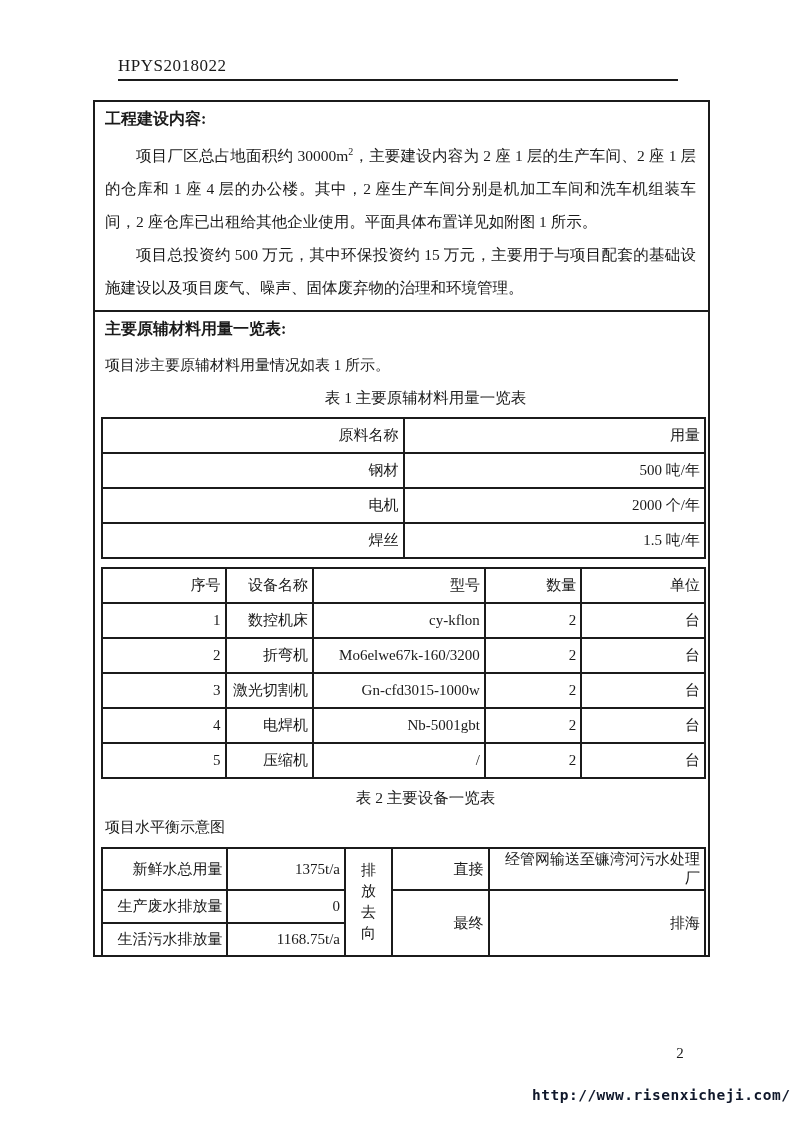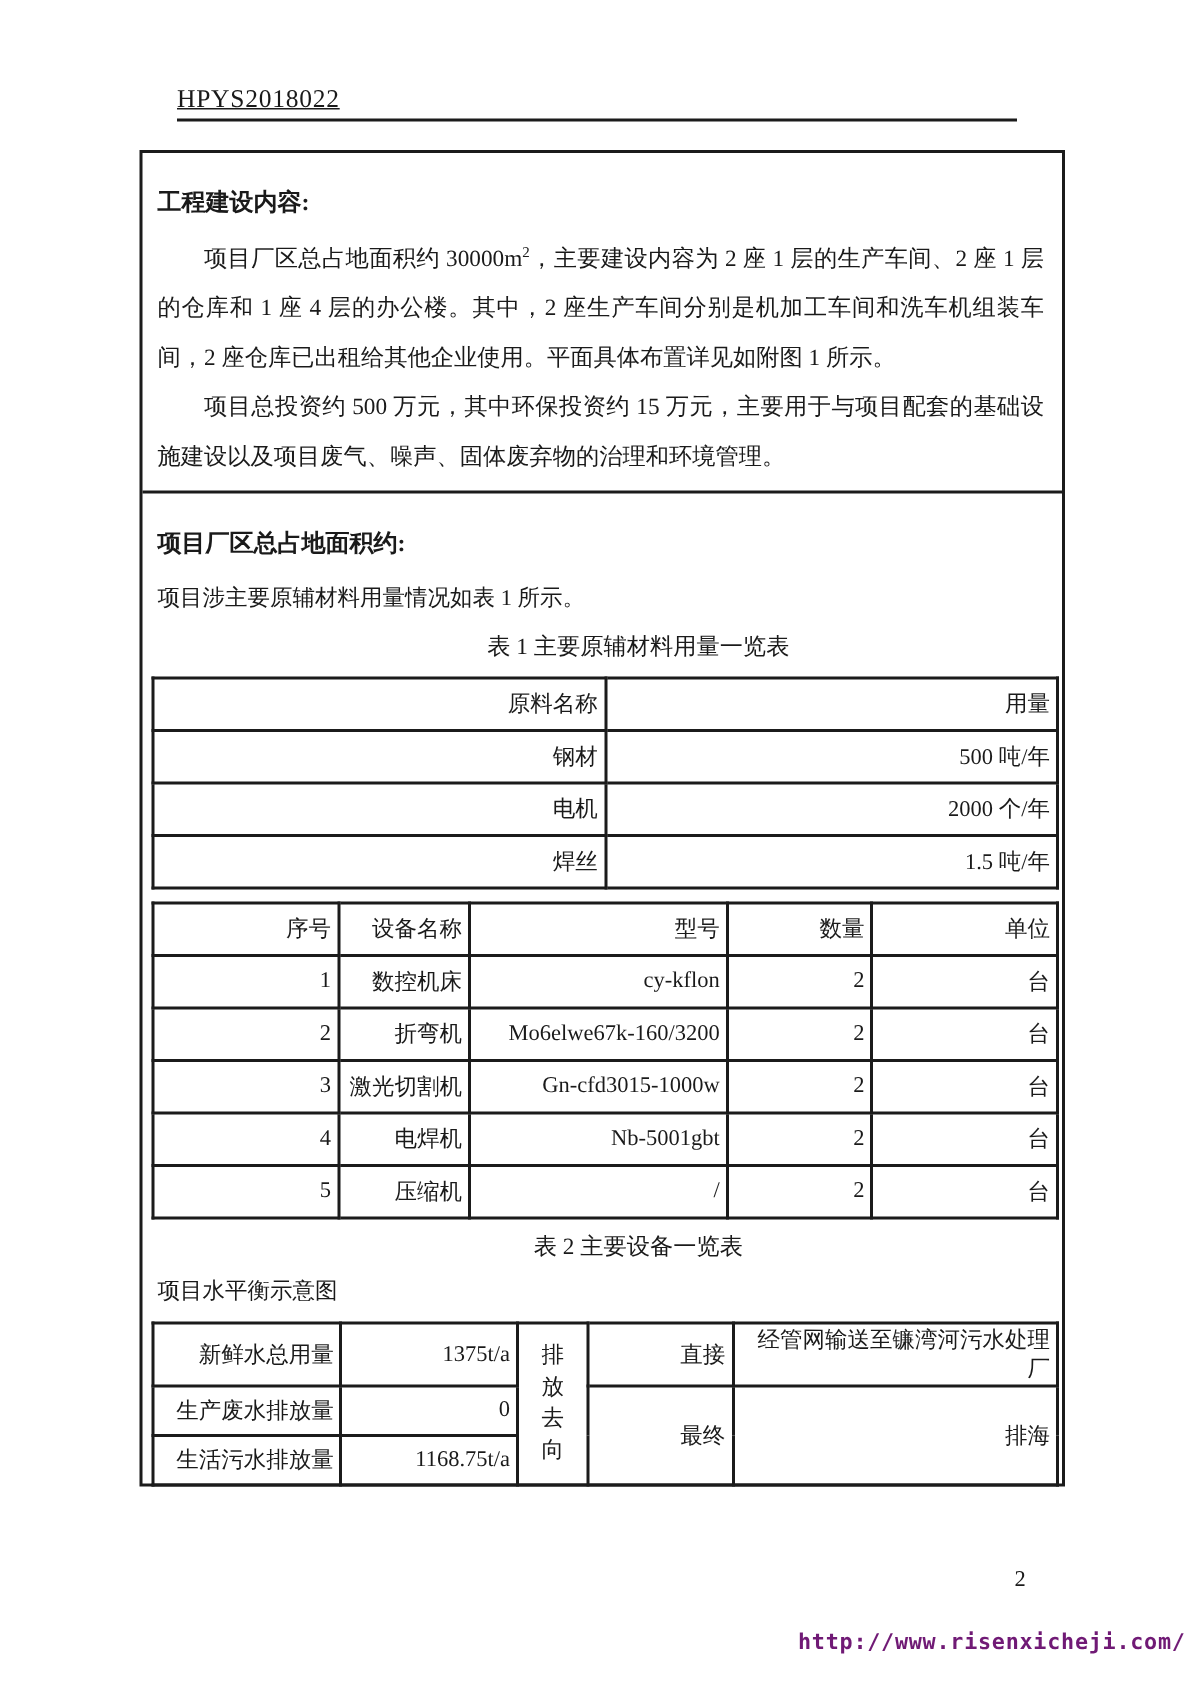--- a/index.html
+++ b/index.html
@@ -8,33 +8,33 @@
     position:relative;
     width:800px; height:1131px;
     background:#ffffff;
     font-family:"Liberation Serif","DejaVu Serif",serif;
     color:#1a1a1a;
     overflow:hidden;
   }
   
   .doc-code {
     position:absolute; left:118px; top:56px;
-    font-size:17px; letter-spacing:0.5px;text-decoration:underline;
+    font-size:17px; letter-spacing:0.5px;
   }
   .header-rule {
     position:absolute; left:118px; top:79px;
     width:560px; height:2px; background:#1b1b1b;
   }
   
   .main-box {
     position:absolute; left:93px; top:100px; width:617px;
     border:2px solid #1b1b1b;
     background:#fff;
   }
-  .sec { padding:22px 12px 0 10px; }
+  .sec { padding:5px 12px 0 10px; }
   .sec-heading {
     font-size:16px; font-weight:bold;
     line-height:24px; margin-bottom:4px;
   }
   .para {
     font-size:15.5px; line-height:33px;
     text-indent:2em; text-align:justify;
   }
   .divider { border-top:2px solid #1b1b1b; margin-top:6px; }
   .intro-line { font-size:15px; line-height:24px; margin:12px 0 0 10px; }
@@ -62,21 +62,21 @@
   sup { font-size:10px; }
   
   .page-number {
     position:absolute; left:660px; top:1045px;
     width:40px; text-align:center; font-size:15px;
   }
   .watermark {
     position:absolute; left:532px; top:1087px;
     font-family:"DejaVu Sans Mono",monospace;
     font-size:14.5px; font-weight:bold; letter-spacing:0.5px;
-    color:#701a75;
+    color:#0f172a;
   }
 </style>
 </head>
 <body>
 
 <div class="page">
 
   <div class="doc-code">HPYS2018022</div>
   <div class="header-rule"></div>
 
@@ -84,21 +84,21 @@
 
     <div class="sec">
       <div class="sec-heading">工程建设内容:</div>
       <p class="para"><span>项目厂区总占地面积约 30000m</span><sup>2</sup><span>，主要建设内容为 2 座 1 层的生产车间、2 座 1 层的仓库和 1 座 4 层的办公楼。其中，2 座生产车间分别是机加工车间和洗车机组装车间，2 座仓库已出租给其他企业使用。平面具体布置详见如附图 1 所示。</span></p>
       <p class="para">项目总投资约 500 万元，其中环保投资约 15 万元，主要用于与项目配套的基础设施建设以及项目废气、噪声、固体废弃物的治理和环境管理。</p>
     </div>
 
     <div class="divider"></div>
 
     <div class="sec">
-      <div class="sec-heading">项目厂区总占地面积约:</div>
+      <div class="sec-heading">主要原辅材料用量一览表:</div>
     </div>
     <div class="intro-line">项目涉主要原辅材料用量情况如表 1 所示。</div>
     <div class="caption">表 1 主要原辅材料用量一览表</div>
 
     <table>
       <colgroup>
           <col style="width:50%">
           <col style="width:50%">
         </colgroup>
       <tbody>

